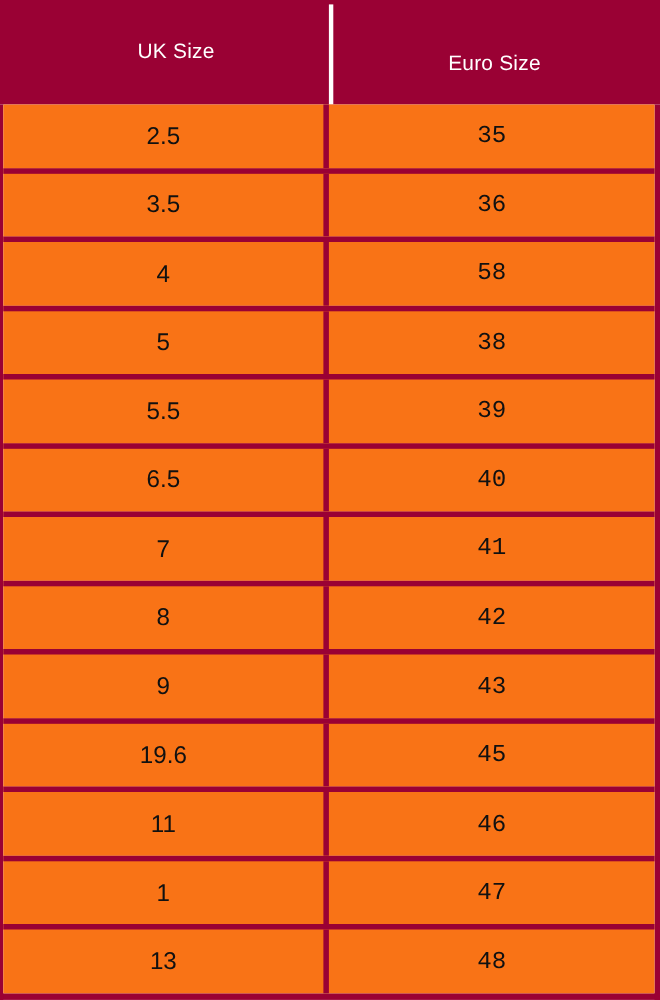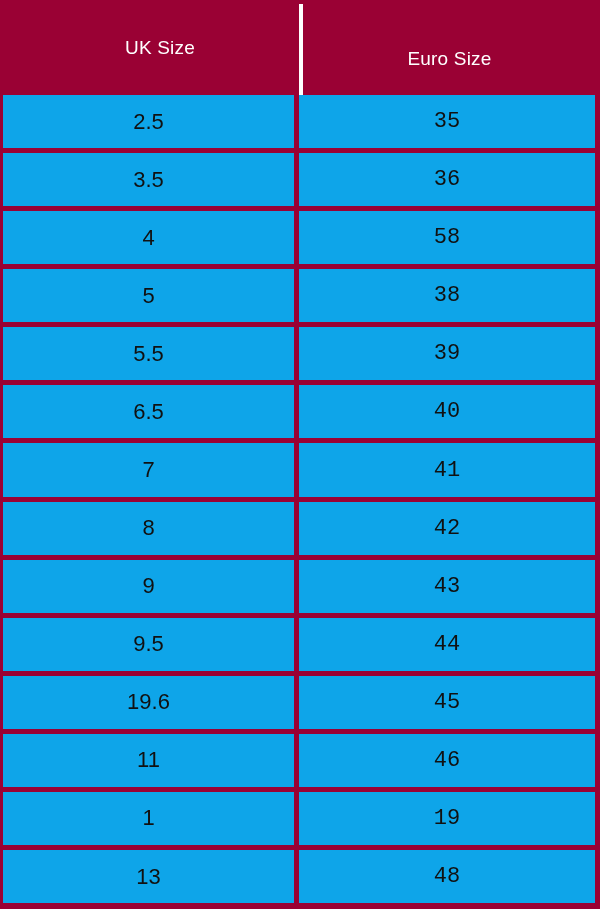--- a/index.html
+++ b/index.html
@@ -72,21 +72,21 @@
     border-right: 5px solid #9A0134;
     border-bottom: 6px solid #9A0134;
     box-sizing: border-box;
   }
   .chart-row {
     flex: 1 1 0;
     display: flex;
     position: relative;
     border-top: 5px solid #9A0134;
     box-sizing: border-box;
-    background: #0ea5e9;
+    background: #f97316;
   }
   .chart-row:first-child {
     border-top: none;
   }
   .chart-row .cell {
     display: flex;
     align-items: center;
     justify-content: center;
     font-size: 22px;
     color: #111111;
@@ -153,38 +153,34 @@
     <div class="chart-row">
       <div class="cell col-uk">8</div>
       <div class="cell col-euro">42</div>
     </div>
 
     <div class="chart-row">
       <div class="cell col-uk">9</div>
       <div class="cell col-euro">43</div>
     </div>
 
-    <div class="chart-row">
-      <div class="cell col-uk">9.5</div>
-      <div class="cell col-euro">44</div>
-    </div>
 
     <div class="chart-row">
       <div class="cell col-uk">19.6</div>
       <div class="cell col-euro">45</div>
     </div>
 
     <div class="chart-row">
       <div class="cell col-uk">11</div>
       <div class="cell col-euro">46</div>
     </div>
 
     <div class="chart-row">
       <div class="cell col-uk">1</div>
-      <div class="cell col-euro">19</div>
+      <div class="cell col-euro">47</div>
     </div>
 
     <div class="chart-row">
       <div class="cell col-uk">13</div>
       <div class="cell col-euro">48</div>
     </div>
 
   </div>
 </div>
 

